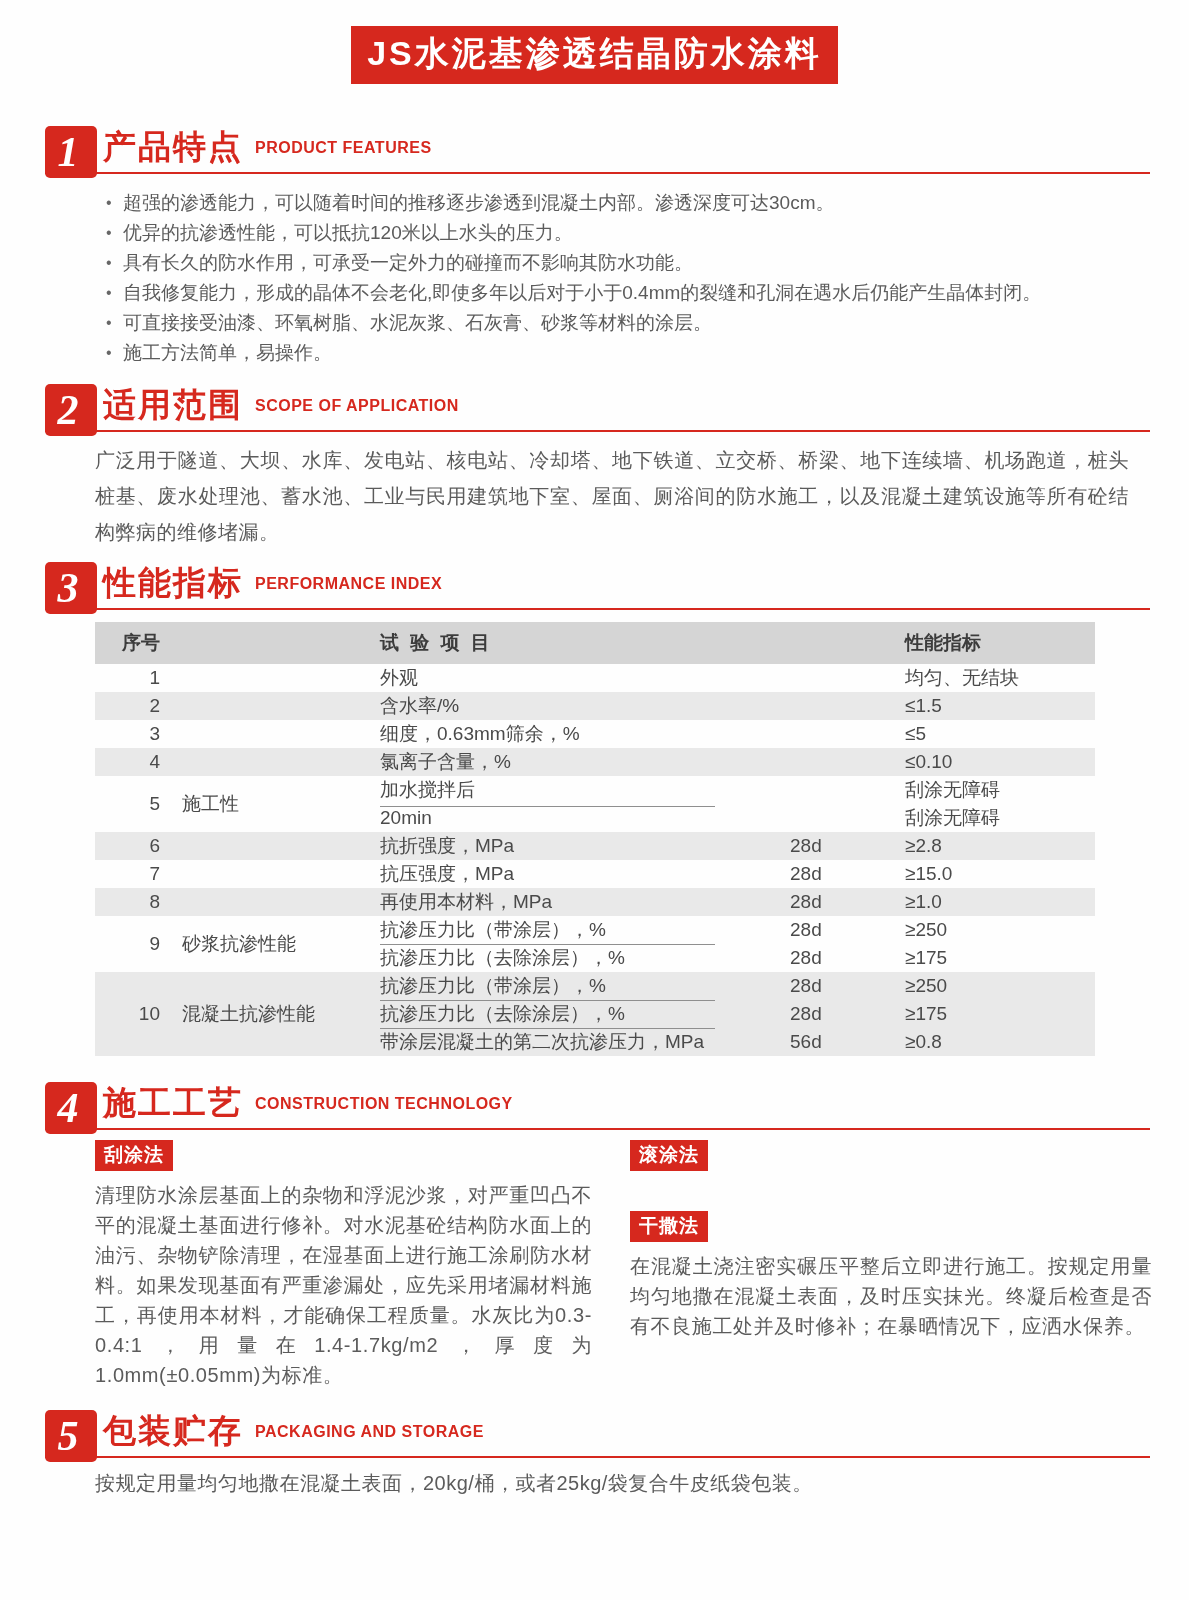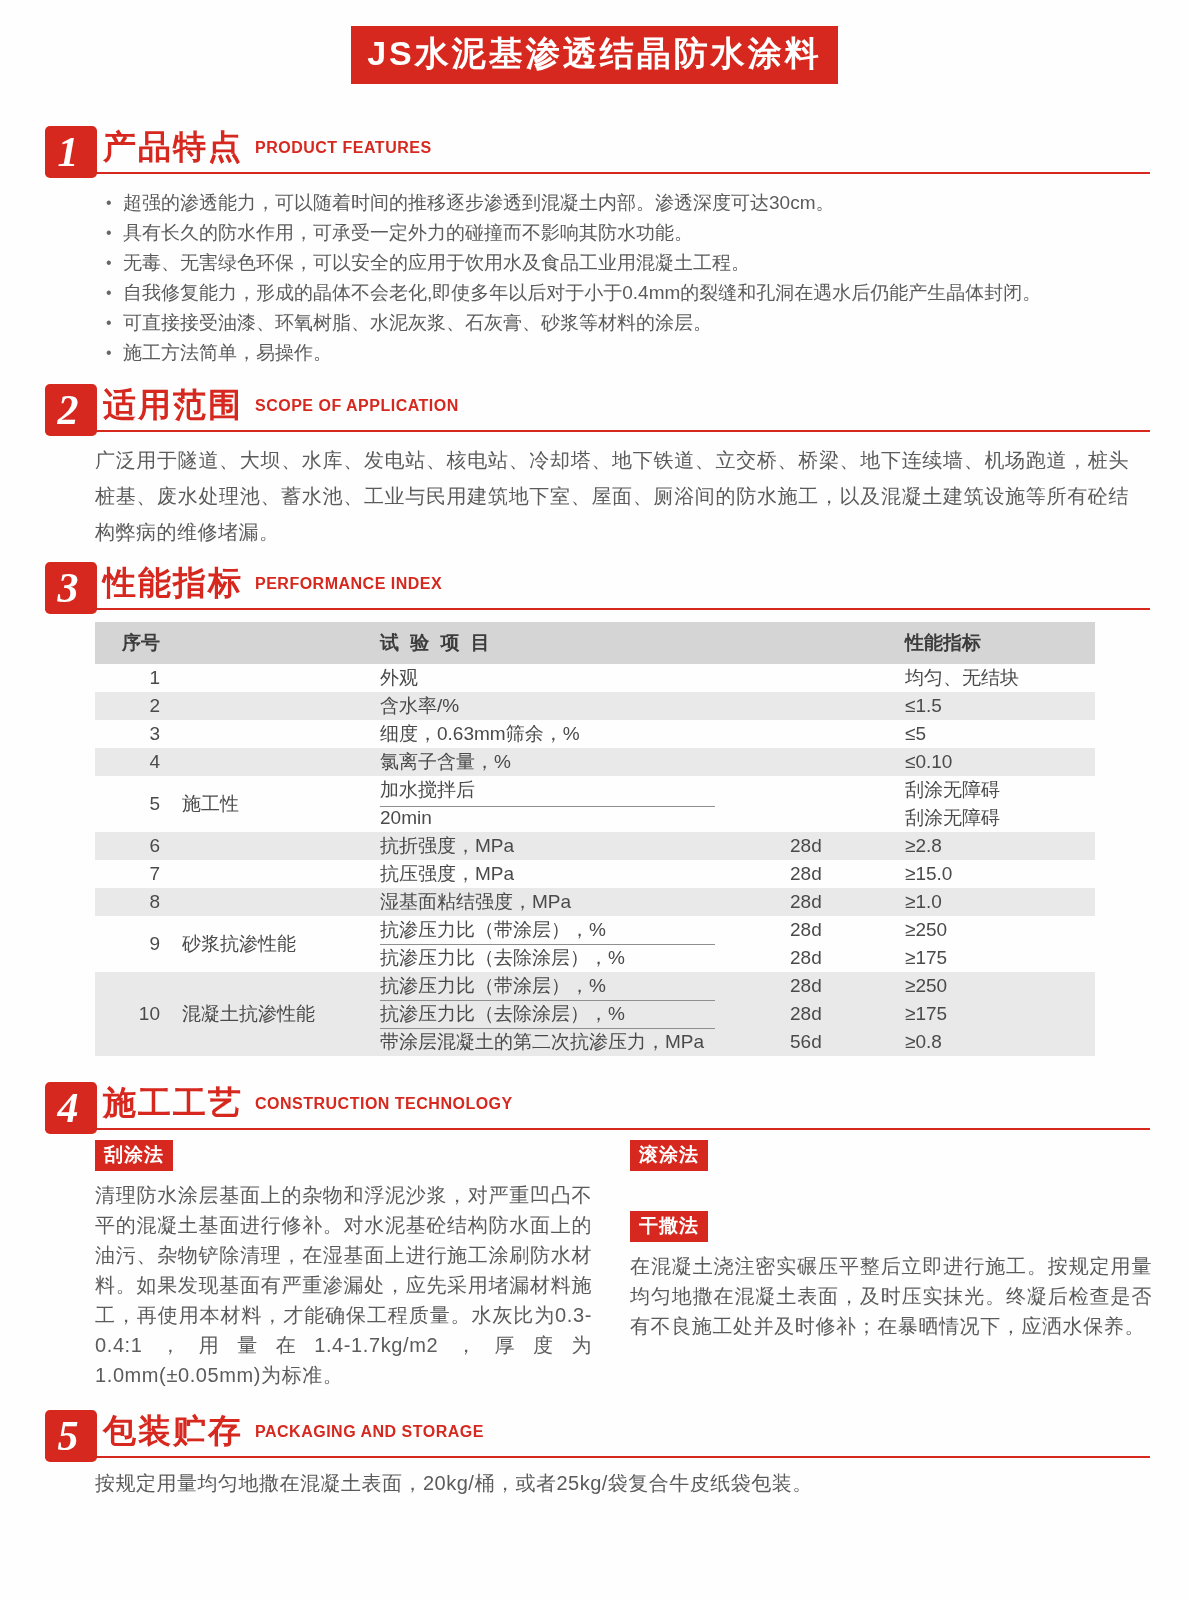--- a/index.html
+++ b/index.html
@@ -116,22 +116,22 @@
 
   <div class="sec-header" style="margin-top:36px;">
     <div class="sec-num">1</div>
     <div class="sec-titles">
       <span class="sec-title-cn">产品特点</span>
       <span class="sec-title-en">PRODUCT FEATURES</span>
     </div>
   </div>
   <ul class="features">
     <li>超强的渗透能力，可以随着时间的推移逐步渗透到混凝土内部。渗透深度可达30cm。</li>
+    <li>优异的抗渗透性能，可以抵抗120米以上水头的压力。</li>
     <li>具有长久的防水作用，可承受一定外力的碰撞而不影响其防水功能。</li>
-    <li>无毒、无害绿色环保，可以安全的应用于饮用水及食品工业用混凝土工程。</li>
     <li>自我修复能力，形成的晶体不会老化,即使多年以后对于小于0.4mm的裂缝和孔洞在遇水后仍能产生晶体封闭。</li>
     <li>可直接接受油漆、环氧树脂、水泥灰浆、石灰膏、砂浆等材料的涂层。</li>
     <li>施工方法简单，易操作。</li>
   </ul>
 
   <div class="sec-header mt-s2">
     <div class="sec-num">2</div>
     <div class="sec-titles">
       <span class="sec-title-cn">适用范围</span>
       <span class="sec-title-en">SCOPE OF APPLICATION</span>
@@ -247,21 +247,21 @@
         <div class="c-val">≥15.0</div>
       </div>
         </div>
     </div>
 
     <div class="trow shaded">
       <div class="c-no">8</div>
       <div class="c-group"></div>
       <div class="c-items">
           <div class="item">
-        <div class="c-test">湿基面粘结强度，MPa</div>
+        <div class="c-test">再使用本材料，MPa</div>
         <div class="c-age">28d</div>
         <div class="c-val">≥1.0</div>
       </div>
         </div>
     </div>
 
     <div class="trow">
       <div class="c-no">9</div>
       <div class="c-group">砂浆抗渗性能</div>
       <div class="c-items">

